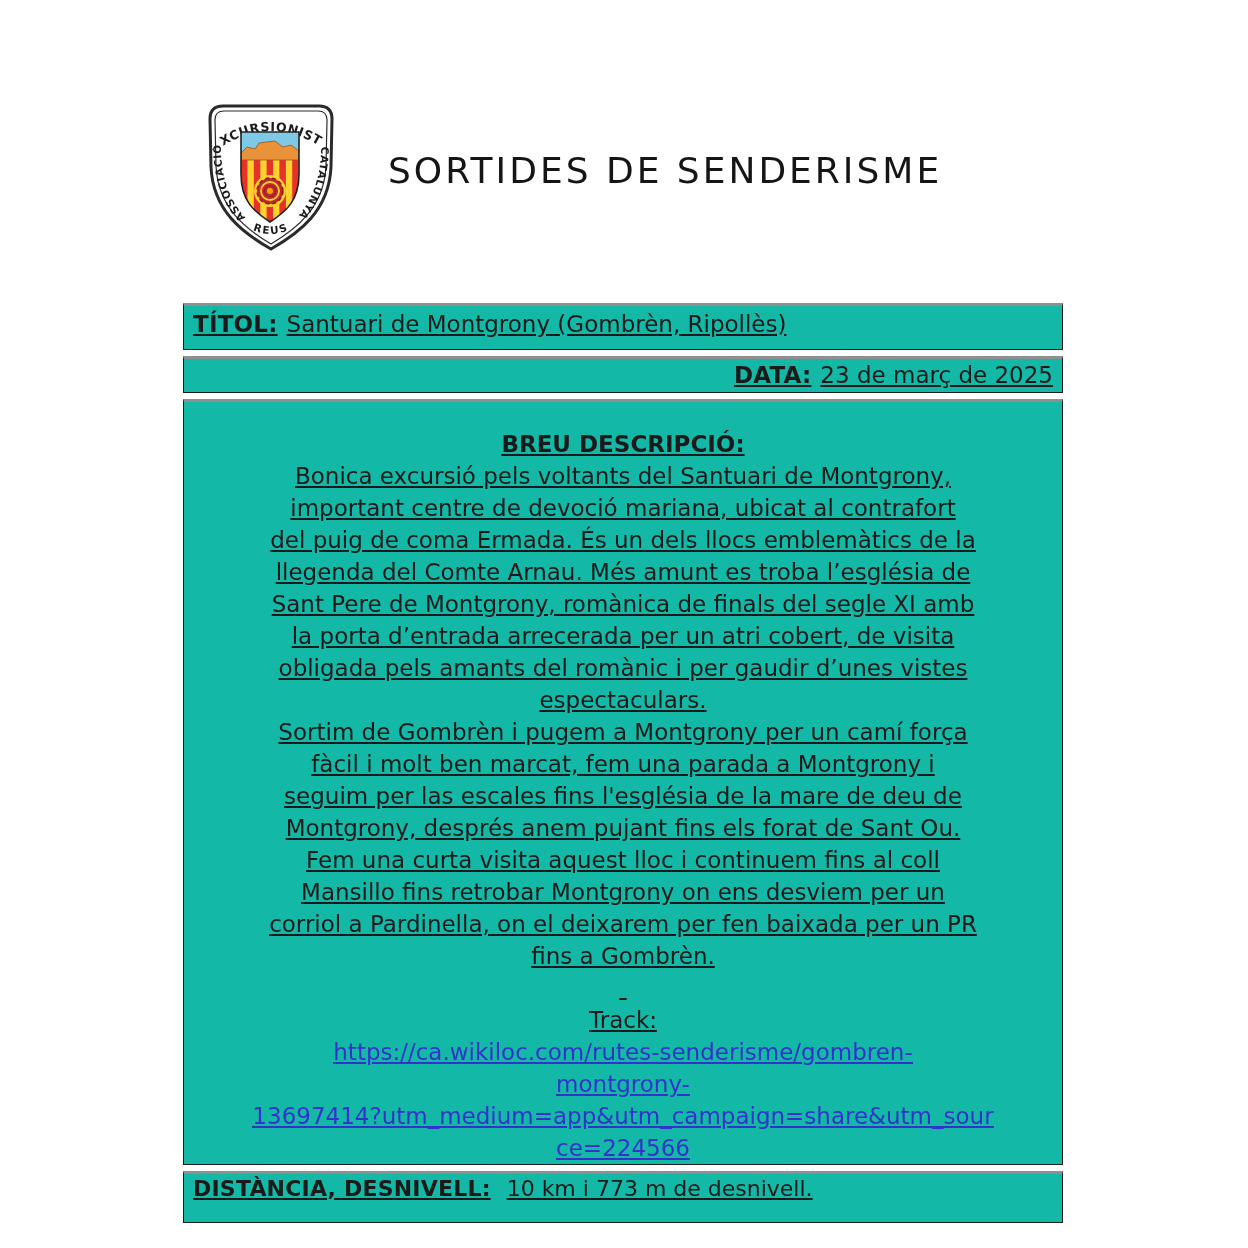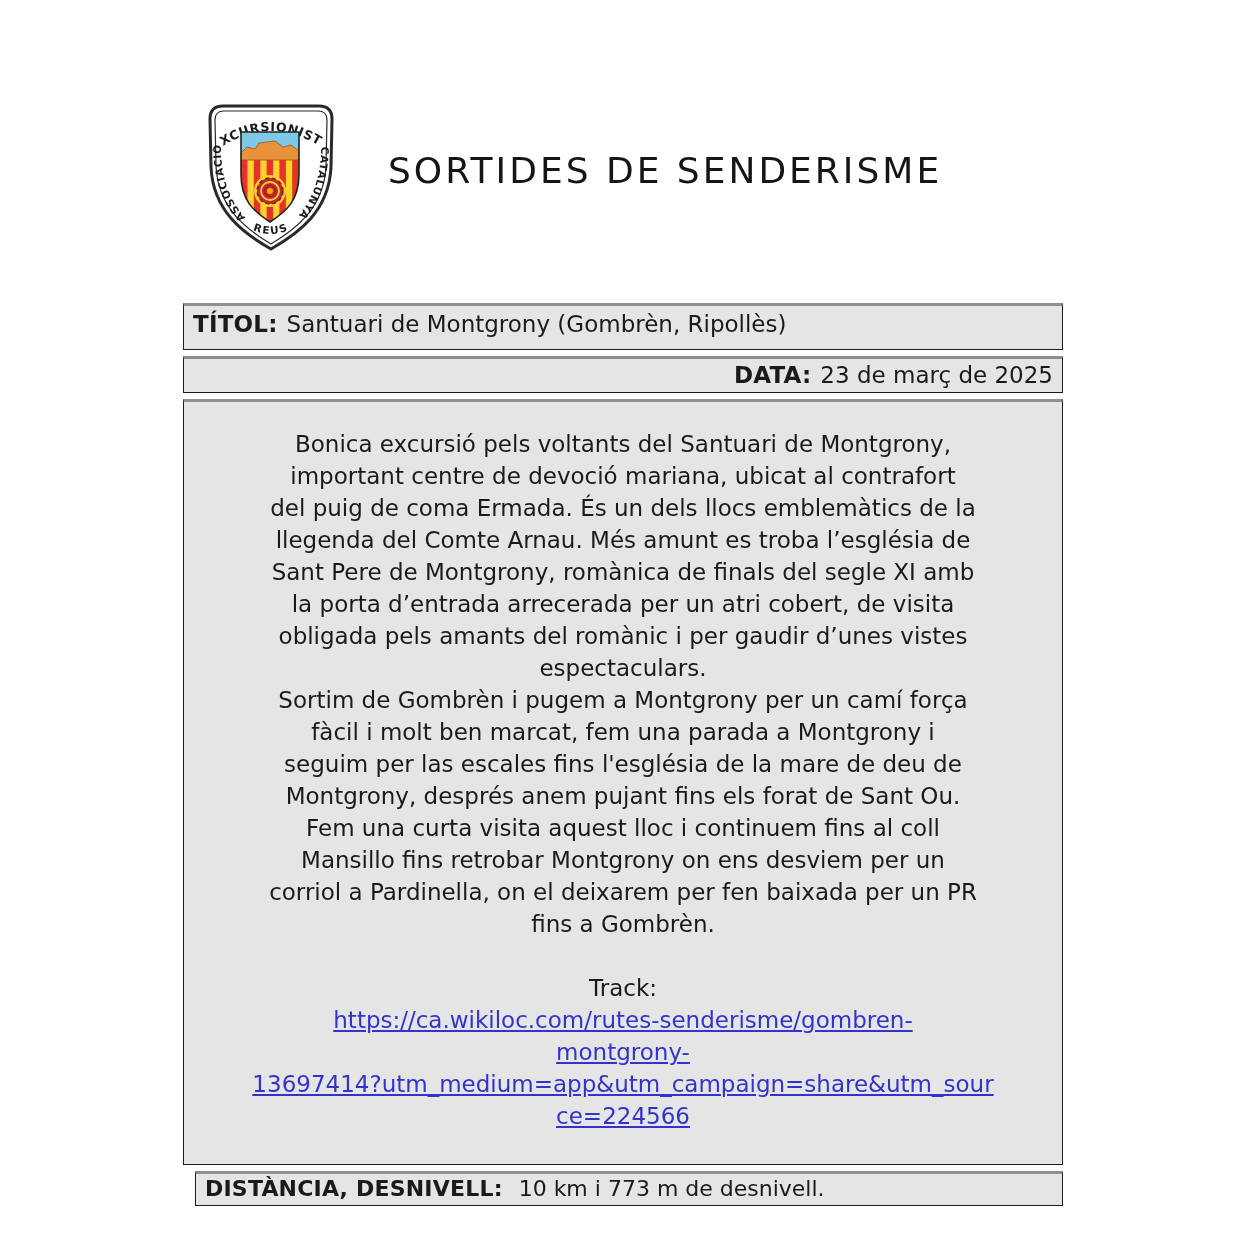--- a/index.html
+++ b/index.html
@@ -20,24 +20,25 @@
     font-size: 36px; letter-spacing: 3px; font-weight: 400;
     color: #151515; white-space: nowrap;
   }
 
   
   .sheet { position: absolute; left: 183px; top: 303px; width: 880px; }
   .cell {
     box-sizing: border-box;
     border: 1px solid #1c1c1c;
     border-top: 3px solid #8f8f8f;
-    background: #e5e5e5;
+    background: #14b8a6;
     font-size: 23px;
     padding: 4px 9px;
     margin-bottom: 6px;
+    text-decoration: underline;
   }
   .cell b { font-weight: 700; letter-spacing: 0.2px; }
   .val { margin-left: 9px; }
   .val-wide { margin-left: 16px; }
   .cell-titol { padding: 5px 9px 12px 9px; }
   .cell-data  { padding: 3px 9px 4px 9px; text-align: right; }
 
   .cell-desc {
     text-align: center;
     padding: 26px 10px 0 10px;
@@ -49,21 +50,21 @@
   .track-label { display: block; }
   .track-link {
     display: block;
     text-align: center;
     white-space: pre-line;
     text-decoration: underline;
     word-break: break-all;
     cursor: pointer;
   }
 
-  .cell-fact { padding: 2px 9px 3px 9px; line-height: 26px; font-size: 22px; margin-left: 12px; }
+  .cell-fact { padding: 2px 9px 20px 9px; line-height: 26px; font-size: 22px; }
   .cell-fact b { font-size: 22px; }
 </style>
 </head>
 <body>
 
 <div class="page">
 
   <div class="header">
 
     <svg class="logo" viewBox="0 0 140 152">
@@ -124,20 +125,21 @@
 
     <div class="cell cell-titol">
       <b>TÍTOL:</b><span class="val">Santuari de Montgrony (Gombrèn, Ripollès)</span>
     </div>
 
     <div class="cell cell-data">
       <b>DATA:</b><span class="val">23 de març de 2025</span>
     </div>
 
     <div class="cell cell-desc">
+      <span class="desc-heading">BREU DESCRIPCIÓ:</span>
       <div class="pre">Bonica excursió pels voltants del Santuari de Montgrony,
 important centre de devoció mariana, ubicat al contrafort
 del puig de coma Ermada. És un dels llocs emblemàtics de la
 llegenda del Comte Arnau. Més amunt es troba l’església de
 Sant Pere de Montgrony, romànica de finals del segle XI amb
 la porta d’entrada arrecerada per un atri cobert, de visita
 obligada pels amants del romànic i per gaudir d’unes vistes
 espectaculars.</div>
       <div class="pre">Sortim de Gombrèn i pugem a Montgrony per un camí força
 fàcil i molt ben marcat, fem una parada a Montgrony i

